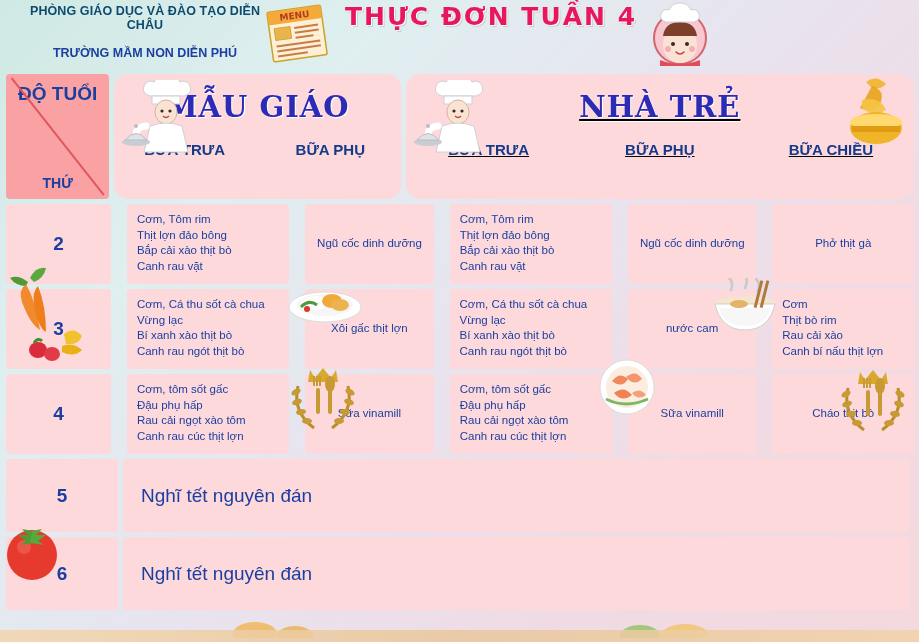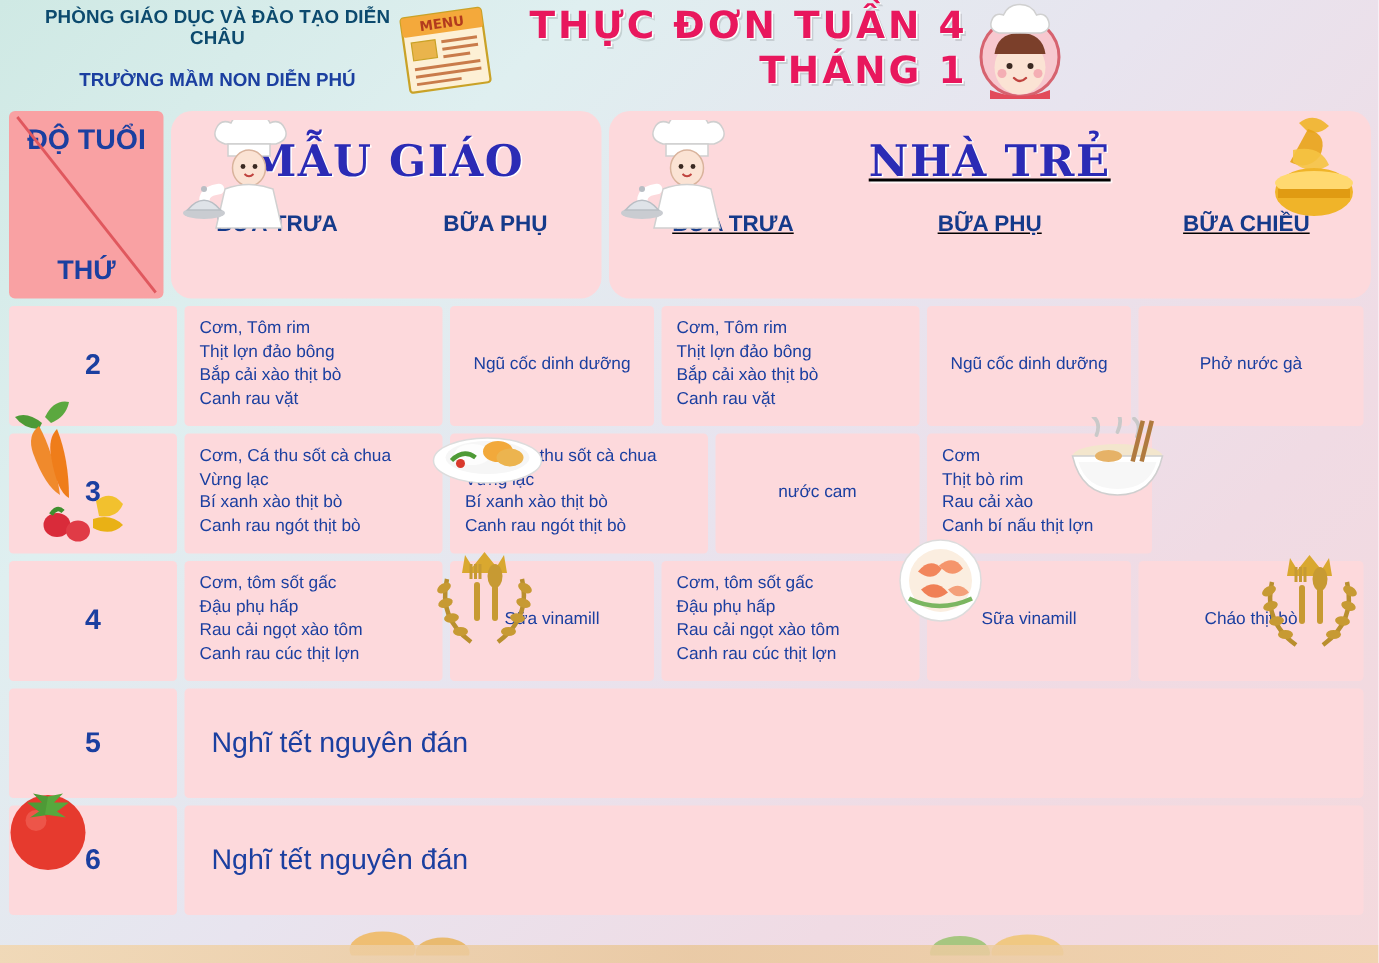--- a/index.html
+++ b/index.html
@@ -41,21 +41,21 @@
   
   .menu-icon {
     position: absolute;
     left: 262px; top: 2px;
     width: 78px; height: 62px;
   }
   .title-block {
     position: absolute;
     left: 345px; top: 2px;
     width: 300px;
-    text-align: right;
+    text-align: left;
   }
   .title-line {
     color: #e8175d;
     font-family: "DejaVu Sans", sans-serif;
     font-weight: bold;
     font-size: 25px;
     letter-spacing: 2px;
     line-height: 30px;
     text-shadow: 1px 1px 0 #fff, 2px 2px 0 rgba(0,0,0,.12);
   }
@@ -87,21 +87,21 @@
     overflow: hidden;
   }
   .age-top {
     position: absolute; left: 0; top: 8px; width: 100%;
     text-align: center;
     color: #1b3fa0; font-weight: bold; font-size: 19px; line-height: 24px;
   }
   .age-bottom {
     position: absolute; left: 0; bottom: 8px; width: 100%;
     text-align: center;
-    color: #1b3fa0; font-weight: bold; font-size: 18px;
+    color: #1b3fa0; font-weight: bold; font-size: 14px;
   }
   .diag {
     position: absolute; left: 0; top: 0; width: 100%; height: 100%;
   }
 
   .group-col {
     margin-left: 5px;
     background: #fdd9dc;
     border-radius: 14px;
     position: relative;
@@ -141,21 +141,21 @@
     align-items: center;
     justify-content: center;
   }
   .menu-cell {
     background: #fdd9dc;
     border-radius: 3px;
     padding: 8px 10px;
     color: #1b3fa0;
     font-size: 11.5px;
     line-height: 15.5px;
-    margin-left: 5px;
+    margin-left: 16px;
   }
   .menu-cell.center {
     display: flex; align-items: center; justify-content: center;
     text-align: center;
     font-size: 11.5px;
     padding: 4px 8px;
   }
   .holiday-cell {
     margin-left: 5px;
     background: #fdd9dc;
@@ -197,21 +197,20 @@
         <rect x="33" y="34" width="18" height="2" fill="#c97b4a"></rect>
         <rect x="13" y="40" width="44" height="2" fill="#c97b4a"></rect>
         <rect x="13" y="45" width="44" height="2" fill="#c97b4a"></rect>
         <rect x="13" y="50" width="30" height="2" fill="#c97b4a"></rect>
       </g>
     </svg>
   </div>
 
   <div class="title-block">
     <div class="title-line">THỰC ĐƠN TUẦN 4</div>
-    <div class="title-line">THÁNG 1</div>
   </div>
 
   <div class="chef-avatar">
     <svg viewBox="0 0 80 66" width="80" height="66">
       <circle cx="40" cy="38" r="26" fill="#f7c8cf" stroke="#d6636f" stroke-width="2"></circle>
       <ellipse cx="40" cy="45" rx="17" ry="18" fill="#fbe3d4"></ellipse>
       <path d="M23 36 q2 -14 17 -14 q15 0 17 14 z" fill="#7b3f2a"></path>
       <path d="M26 22 q-7 -2 -5 -8 q2 -6 8 -4 q3 -7 11 -7 q8 0 11 7 q6 -2 8 4 q2 6 -5 8 z" fill="#ffffff" stroke="#d0d0d0" stroke-width="1"></path>
       <circle cx="33" cy="44" r="2" fill="#3a2a22"></circle>
       <circle cx="47" cy="44" r="2" fill="#3a2a22"></circle>
@@ -302,29 +301,30 @@
     <div class="menu-cell" style="width:172px;height:80px;white-space:pre-line;">Cơm, Tôm rim
 Thịt lợn đảo bông
 Bắp cải xào thịt bò
 Canh rau vặt</div>
     <div class="menu-cell center" style="width:136px;height:80px;">Ngũ cốc dinh dưỡng</div>
     <div class="menu-cell" style="width:172px;height:80px;white-space:pre-line;">Cơm, Tôm rim
 Thịt lợn đảo bông
 Bắp cải xào thịt bò
 Canh rau vặt</div>
     <div class="menu-cell center" style="width:136px;height:80px;">Ngũ cốc dinh dưỡng</div>
-    <div class="menu-cell center" style="width:150px;height:80px;">Phở nước gà</div>
+    <div class="menu-cell center" style="width:150px;height:80px;">Phở thịt gà</div>
   </div>
 
   <div class="row">
     <div class="day-cell" style="height:80px;">3</div>
     <div class="menu-cell" style="width:172px;height:80px;white-space:pre-line;">Cơm, Cá thu sốt cà chua
 Vừng lạc
 Bí xanh xào thịt bò
 Canh rau ngót thịt bò</div>
+    <div class="menu-cell center" style="width:136px;height:80px;">Xôi gấc thịt lợn</div>
     <div class="menu-cell" style="width:172px;height:80px;white-space:pre-line;">Cơm, Cá thu sốt cà chua
 Vừng lạc
 Bí xanh xào thịt bò
 Canh rau ngót thịt bò</div>
     <div class="menu-cell center" style="width:136px;height:80px;text-align:center;">nước cam</div>
     <div class="menu-cell" style="width:150px;height:80px;white-space:pre-line;">Cơm
 Thịt bò rim
 Rau cải xào
 Canh bí nấu thịt lợn</div>
   </div>

